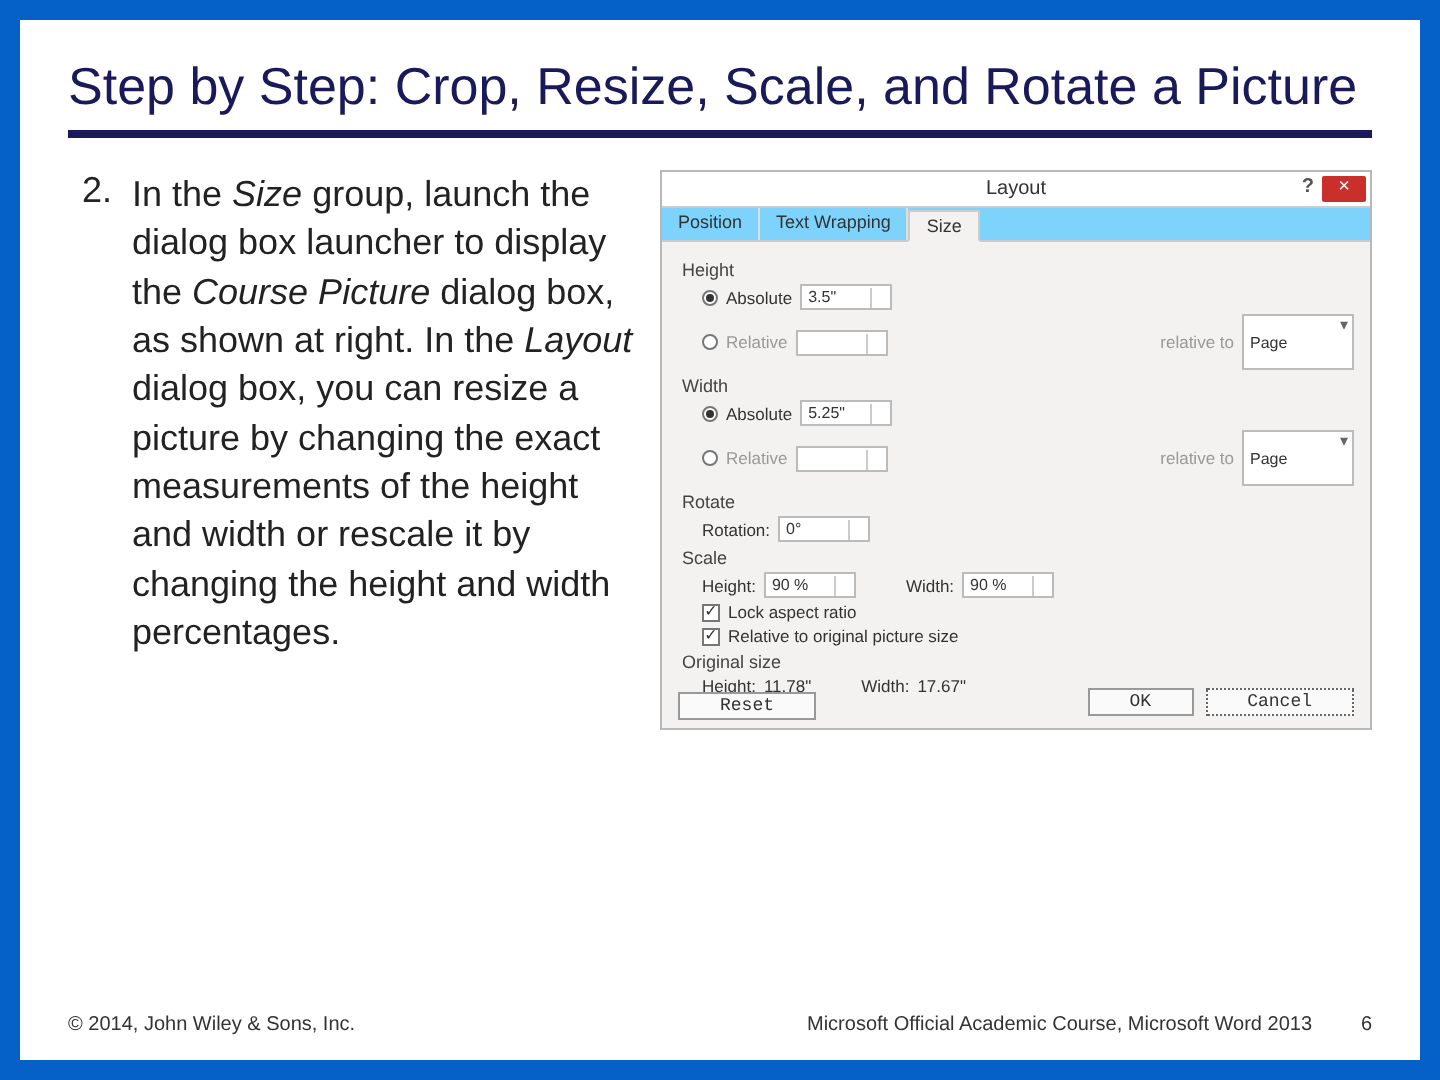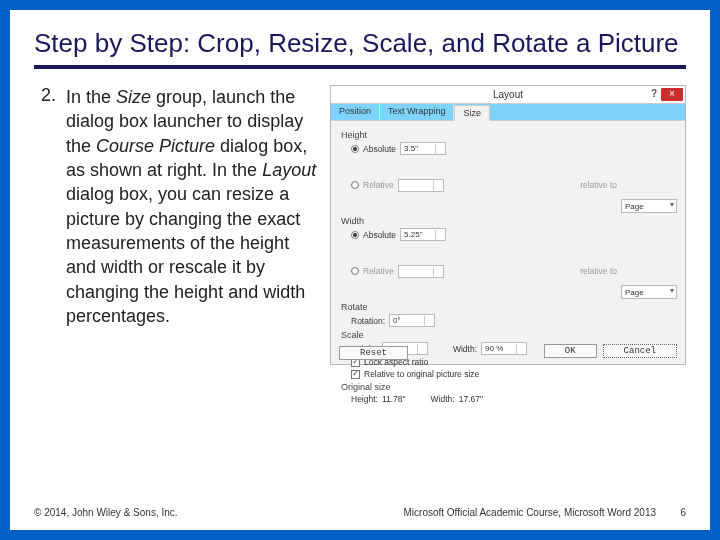--- a/index.html
+++ b/index.html
@@ -53,21 +53,21 @@
   .tabs { display:flex; background:#7dd3fc; border-bottom:1px solid #ccc; font-size:9px;}
   .tab { padding:2px 8px; border-right:1px solid #ddd;}
   .tab.active { border:1px solid #ccc; border-bottom:1px solid #f3f2f0; background:#f3f2f0; position:relative; top:1px;}
   .pane { padding: 6px 8px 4px 10px; }
   .grp { font-size:9px; color:#444; margin-top:3px;}
   .row { display:flex; align-items:center; margin:2px 0 2px 10px; gap:4px;}
   .radio { width:8px; height:8px; border-radius:50%; border:1px solid #777; background:#fff; flex-shrink:0; display:inline-flex; align-items:center; justify-content:center;}
   .radio.sel::after{content:""; width:4px; height:4px; background:#333; border-radius:50%;}
   .spin { border:1px solid #bbb; background:#fff; height:13px; width:46px; display:flex; align-items:center; padding:0 3px; font-size:8px; position:relative;}
   .spin::after{content:""; position:absolute; right:1px; top:1px; width:8px; height:10px; border-left:1px solid #ccc;}
-  .dd { border:1px solid #bbb; background:#fff; height:14px; width:56px; display:flex; align-items:center; padding:0 3px; font-size:8px; position:relative;margin-top:42px;}
+  .dd { border:1px solid #bbb; background:#fff; height:28px; width:56px; display:flex; align-items:center; padding:0 3px; font-size:8px; position:relative;}
   .dd::after{content:"▾"; position:absolute; right:2px; top:0; font-size:8px; color:#666;}
   .chk { width:9px; height:9px; border:1px solid #777; background:#fff; flex-shrink:0; display:inline-flex; align-items:center; justify-content:center; font-size:8px; line-height:8px;}
   .lbl { font-size:8.5px; color:#333; }
   .lbl.dis { color:#999; }
   .two { display:flex; gap:25px; }
   .btnrow { position:absolute; right:8px; bottom:6px; display:flex; gap:6px;}
   .btn { border:1px solid #999; background:#fafafa; padding:1px 20px; font-size:9px;font-family:Liberation Mono, monospace;}
   .btn.cancel{ border:1px dotted #666; }
   .resetrow { position:absolute; left:8px; bottom:6px;}
   .footer {

